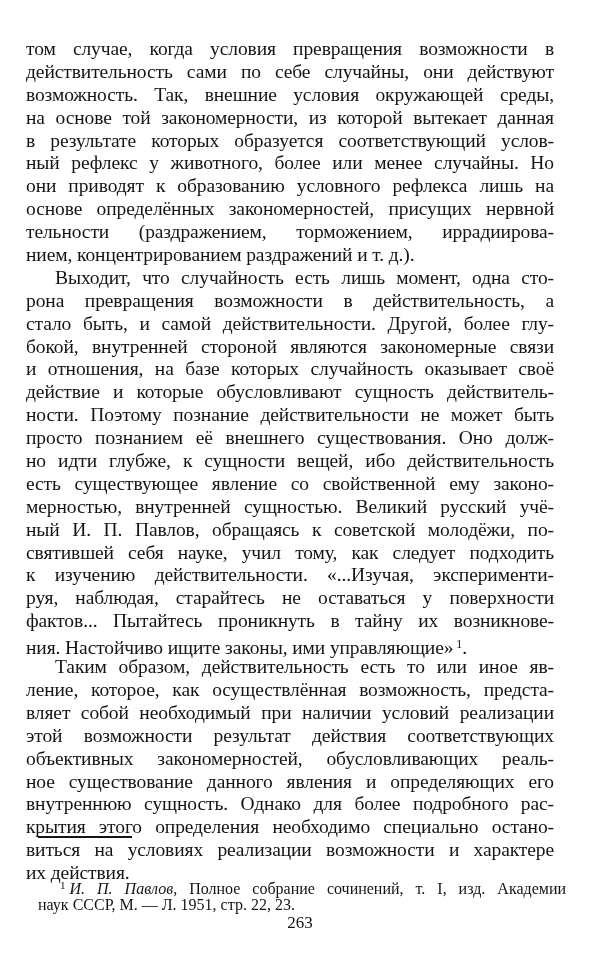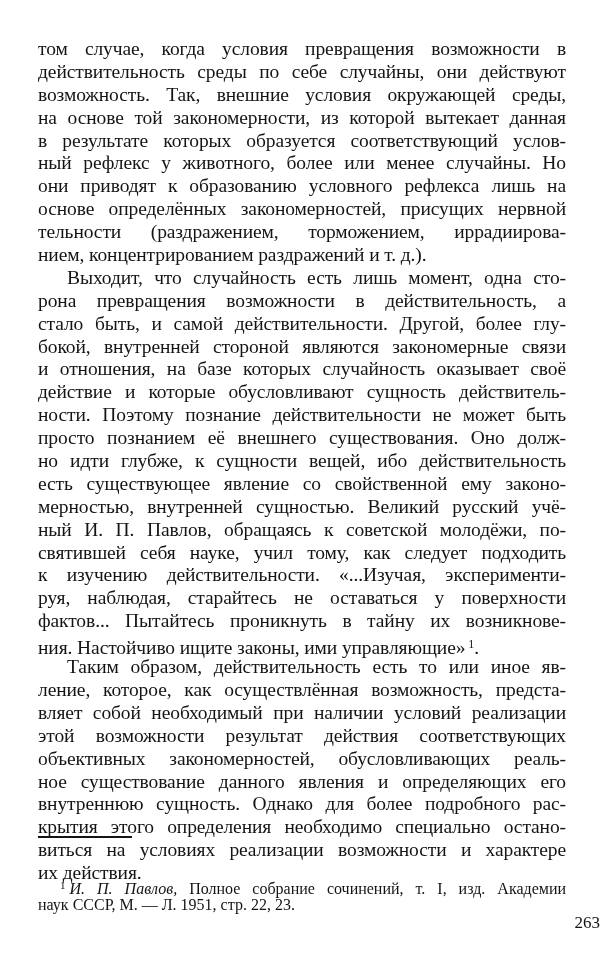--- a/index.html
+++ b/index.html
@@ -10,21 +10,21 @@
     body {
       width: 600px;
       height: 965px;
       position: relative;
       overflow: hidden;
       color: #141414;
       font-family: "Liberation Serif", "DejaVu Serif", serif;
     }
     .page {
       position: absolute;
-      left: 38px;
+      left: 26px;
       top: 38px;
       width: 528px;
     }
     .line {
       display: block;
       height: 22.9px;
       line-height: 22.9px;
       font-size: 19.5px;
       text-align: justify;
       text-align-last: justify;
@@ -79,32 +79,32 @@
     .sup {
       font-size: 12px;
       vertical-align: 6px;
       margin-left: 3px;
     }
     .page-number {
       position: absolute;
       left: 0;
       width: 600px;
       top: 913px;
-      text-align: right;
+      text-align: center;
       font-size: 17px;
     }
   </style>
 </head>
 <body>
 
 <div class="page">
 
   <div>
     <span class="line">том случае, когда условия превращения возможности в</span>
-    <span class="line">действительность среды по себе случайны, они действуют</span>
+    <span class="line">действительность сами по себе случайны, они действуют</span>
     <span class="line">возможность. Так, внешние условия окружающей среды,</span>
     <span class="line">на основе той закономерности, из которой вытекает данная</span>
     <span class="line">в результате которых образуется соответствующий услов-</span>
     <span class="line">ный рефлекс у животного, более или менее случайны. Но</span>
     <span class="line">они приводят к образованию условного рефлекса лишь на</span>
     <span class="line">основе определённых закономерностей, присущих нервной</span>
     <span class="line">тельности (раздражением, торможением, иррадиирова-</span>
     <span class="line last">нием, концентрированием раздражений и т. д.).</span>
   </div>
 

